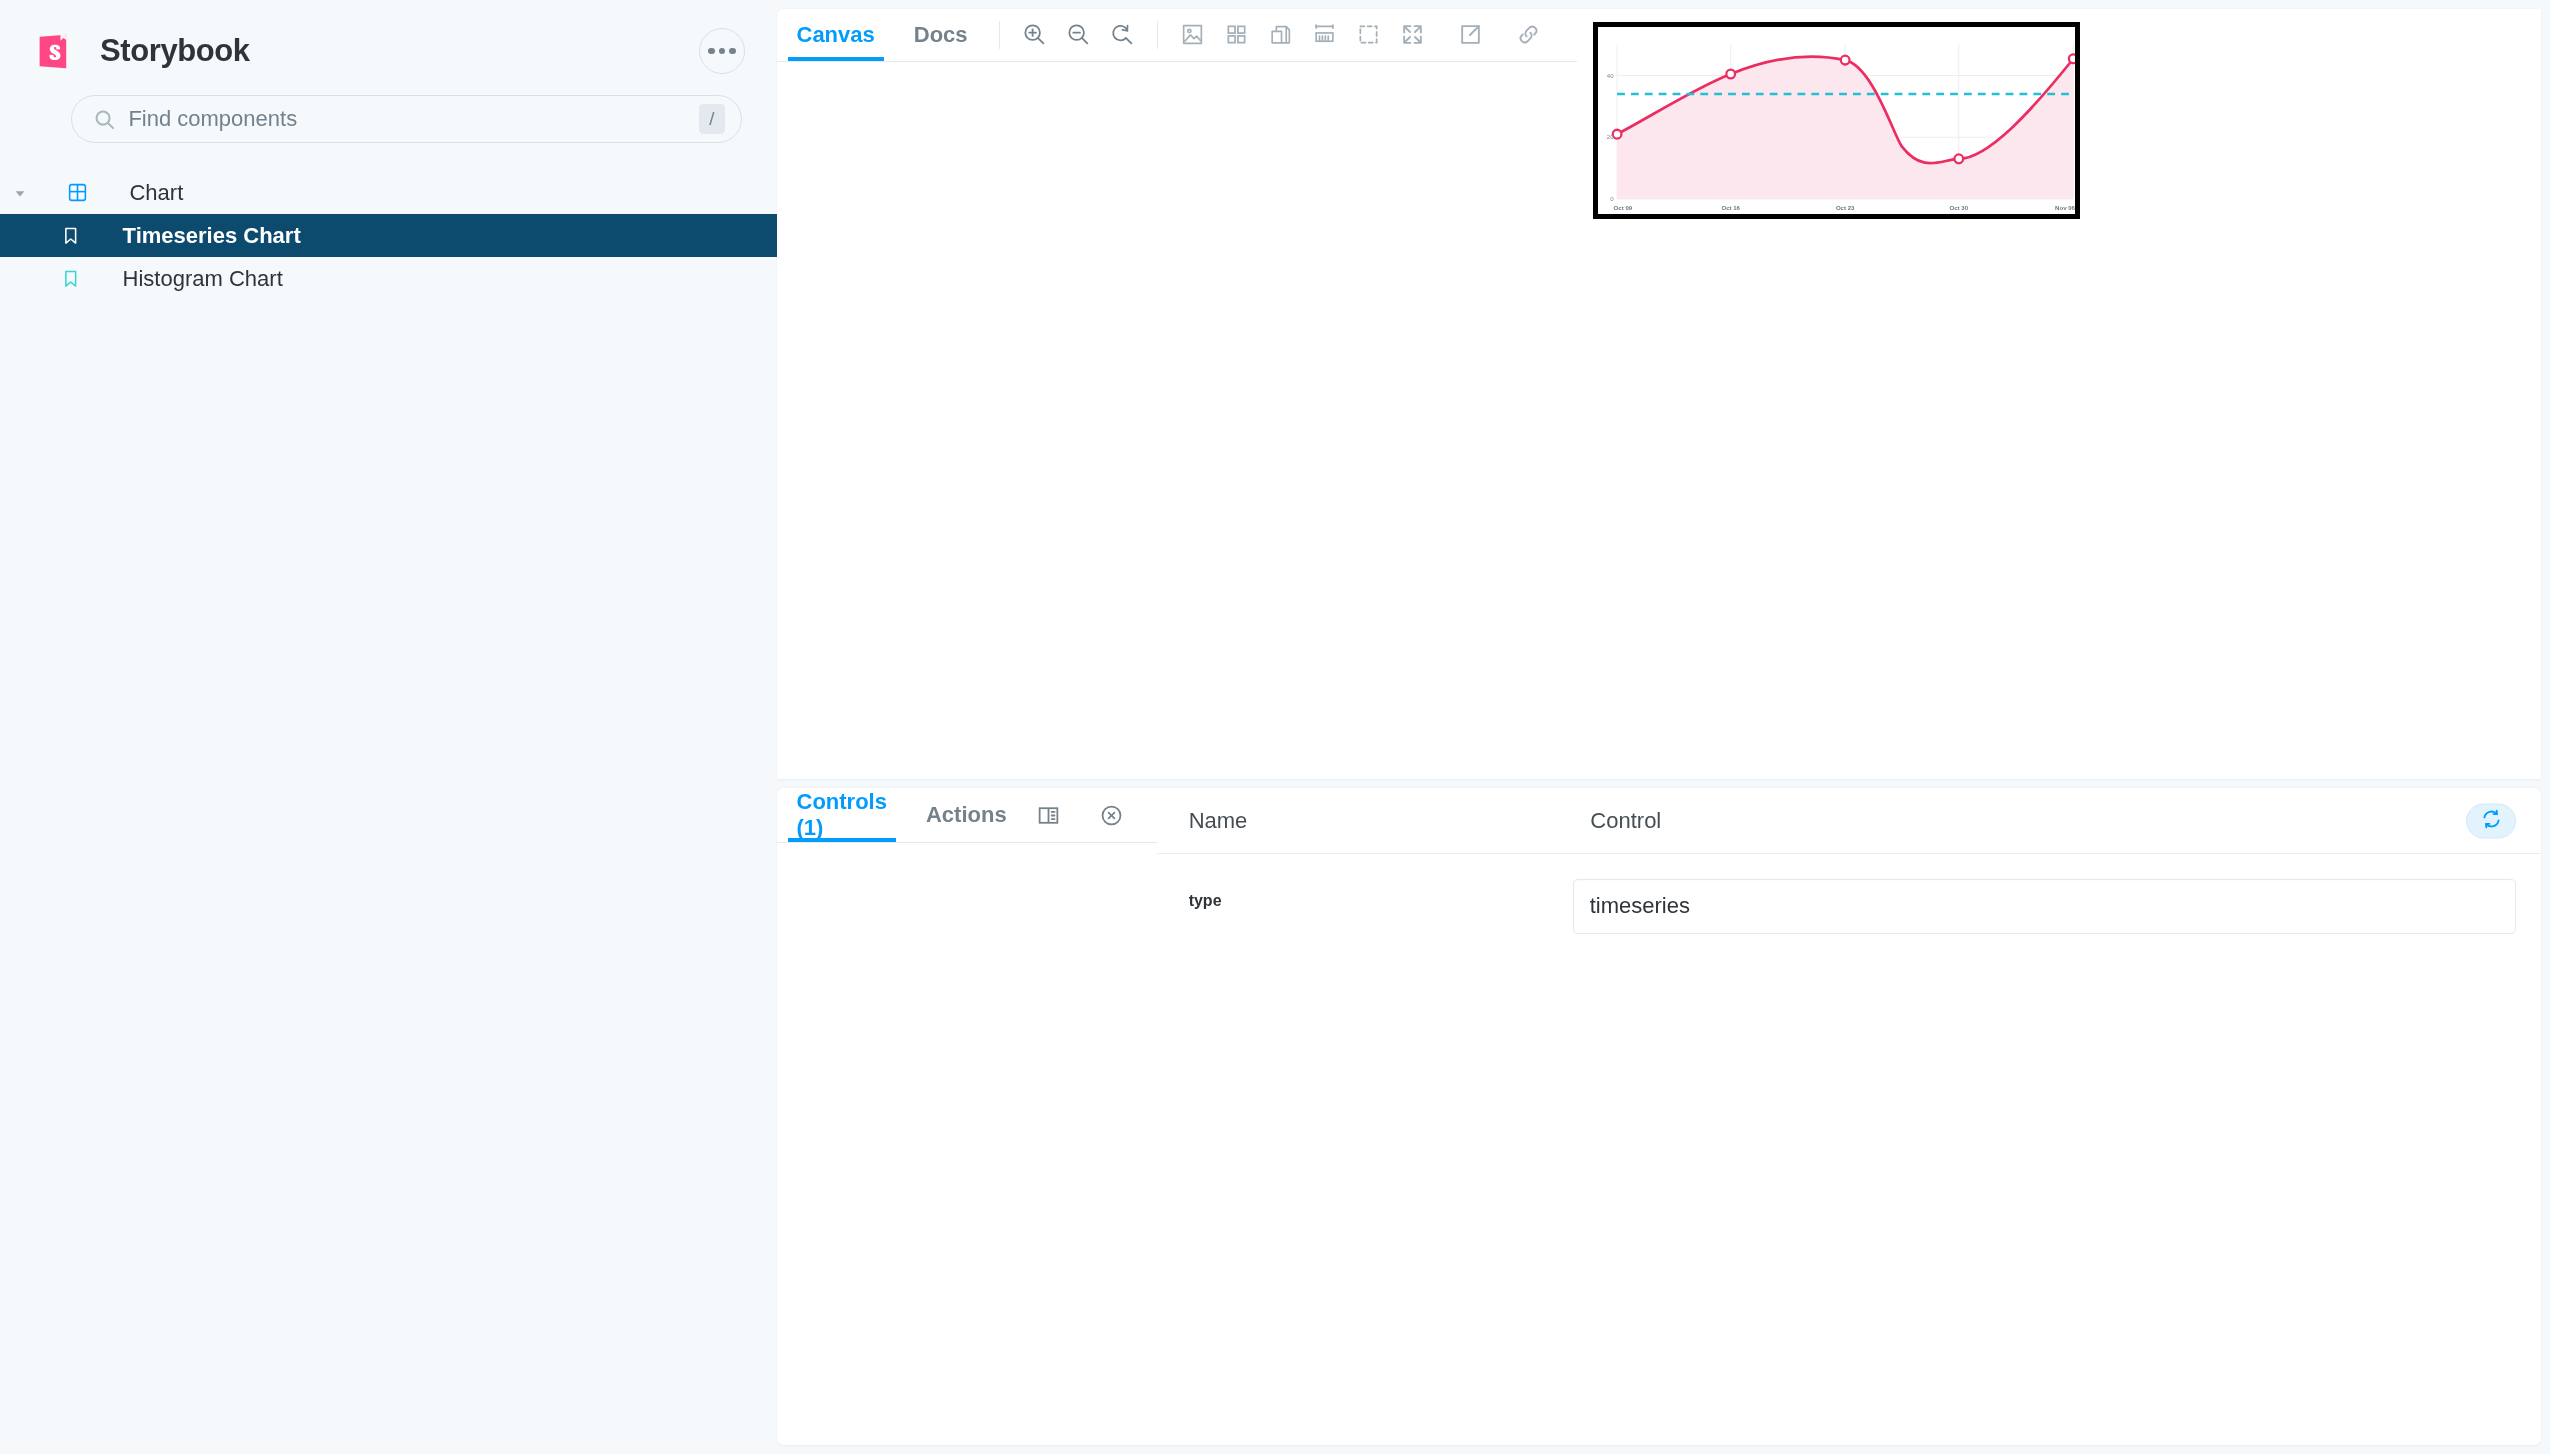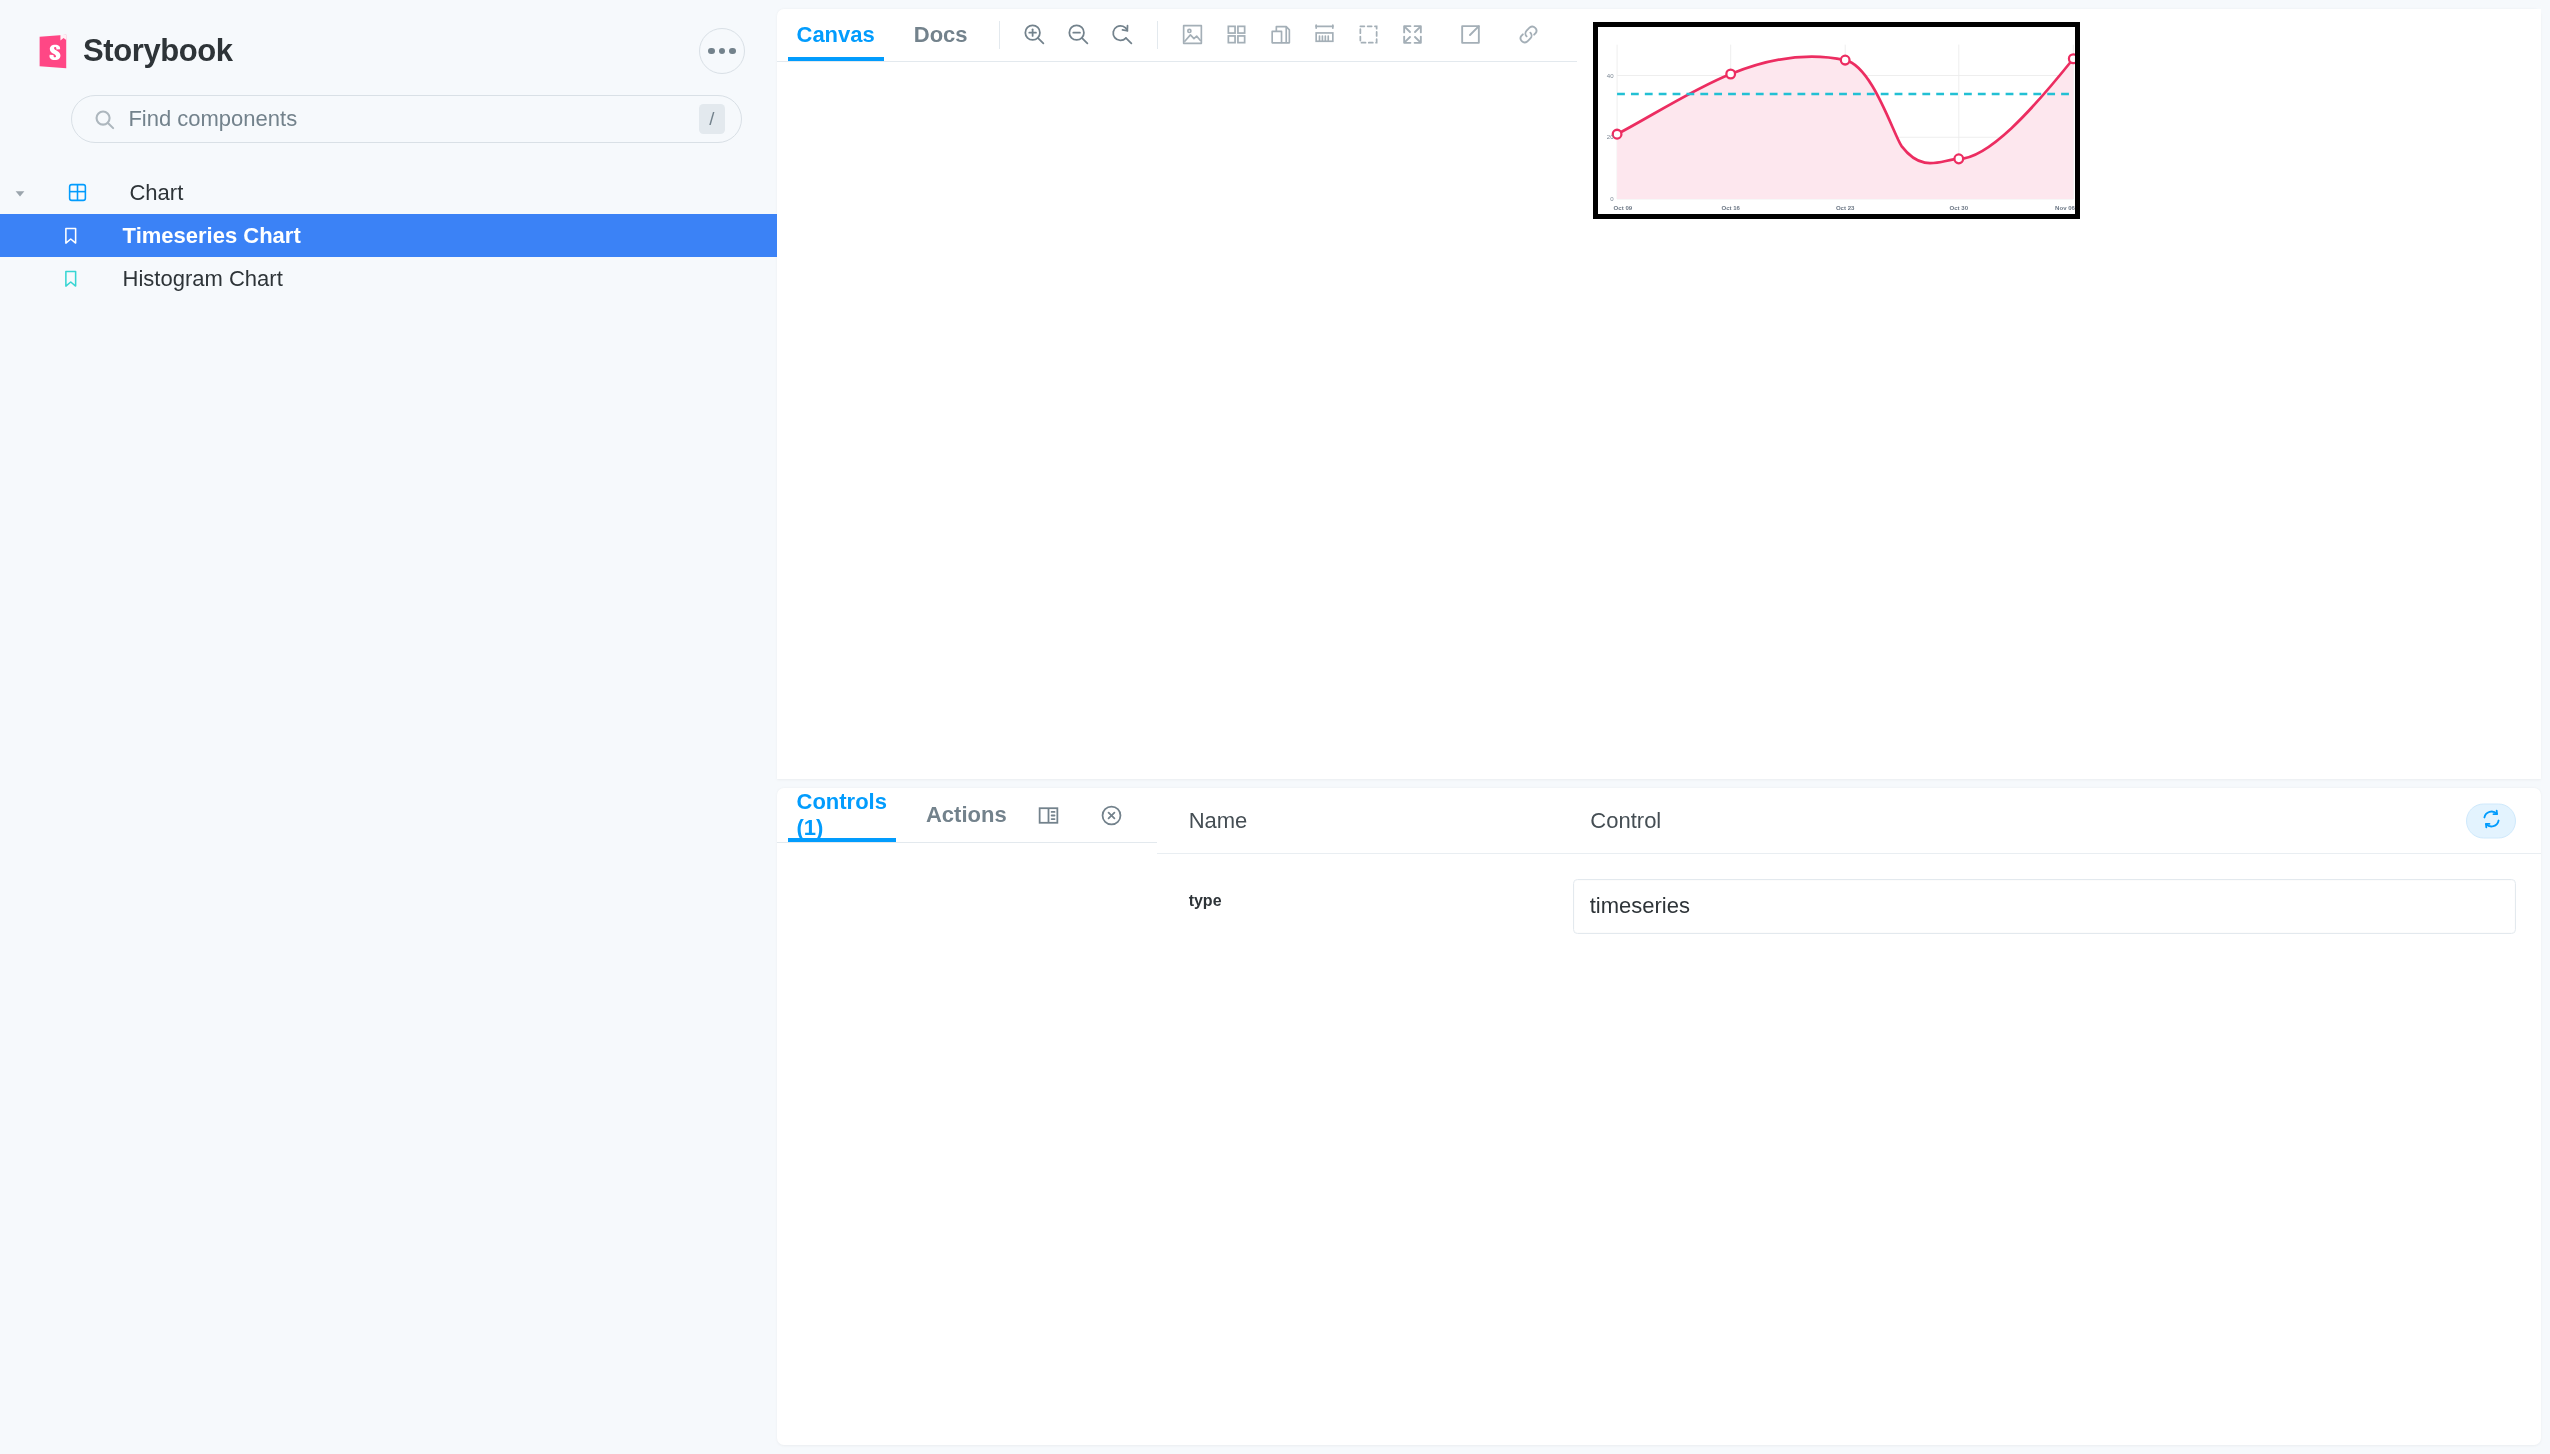--- a/index.html
+++ b/index.html
@@ -16,21 +16,21 @@
     width: 777px; height: 1454px;
     background: #F6F9FC;
     display: flex; flex-direction: column;
     flex: 0 0 777px;
   }
   .sb-head {
     display: flex; align-items: center; justify-content: space-between;
     padding: 28px 32px 0 35px;
     height: 74px;
   }
-  .brand { display: flex; align-items: center; gap: 11px; }
+  .brand { display: flex; align-items: center; gap: 28px; }
   .brand-logo { width: 37px; height: 37px; display: block; }
   .brand-name {
     font-size: 31px; font-weight: bold; color: #2E3438;
     letter-spacing: -0.4px;
   }
   .menu-btn {
     width: 46px; height: 46px; border-radius: 50%;
     border: 1.3px solid #D9E0E6; background: #F6F9FC;
     display: flex; align-items: center; justify-content: center;
     gap: 4.4px; cursor: pointer;
@@ -54,21 +54,21 @@
     min-width: 26.6px; height: 30px; border-radius: 4.4px; background: #E3E9EE;
     color: #73828C; font-size: 18.6px; display: flex; align-items: center;
     justify-content: center; padding: 0 8px; margin-right: 5.3px;
   }
 
   .tree { margin-top: 28px; }
   .tree-row {
     display: flex; align-items: center; height: 43px;
     padding-left: 8.9px; cursor: pointer; position: relative; gap: 32px;
   }
-  .tree-row.selected { background: #3b82f6; }
+  .tree-row.selected { background: #0c4a6e; }
   .tw-caret { width: 23px; flex: 0 0 23px; display: flex; align-items: center; justify-content: center; }
   .tw-caret svg { display: block; }
   .tw-icon { width: 26.6px; flex: 0 0 26.6px; display: flex; align-items: center; justify-content: center; }
   .tw-label { font-size: 22px; color: #2E3438; padding-left: 7px; white-space: nowrap; }
   .tree-row.component .tw-label { color: #2E3438; }
   .tree-row.story { padding-left: 57px; }
   .tree-row.story .tw-label { font-size: 22px; }
   .tree-row.selected .tw-label { color: #FFFFFF; font-weight: bold; }
 
   

